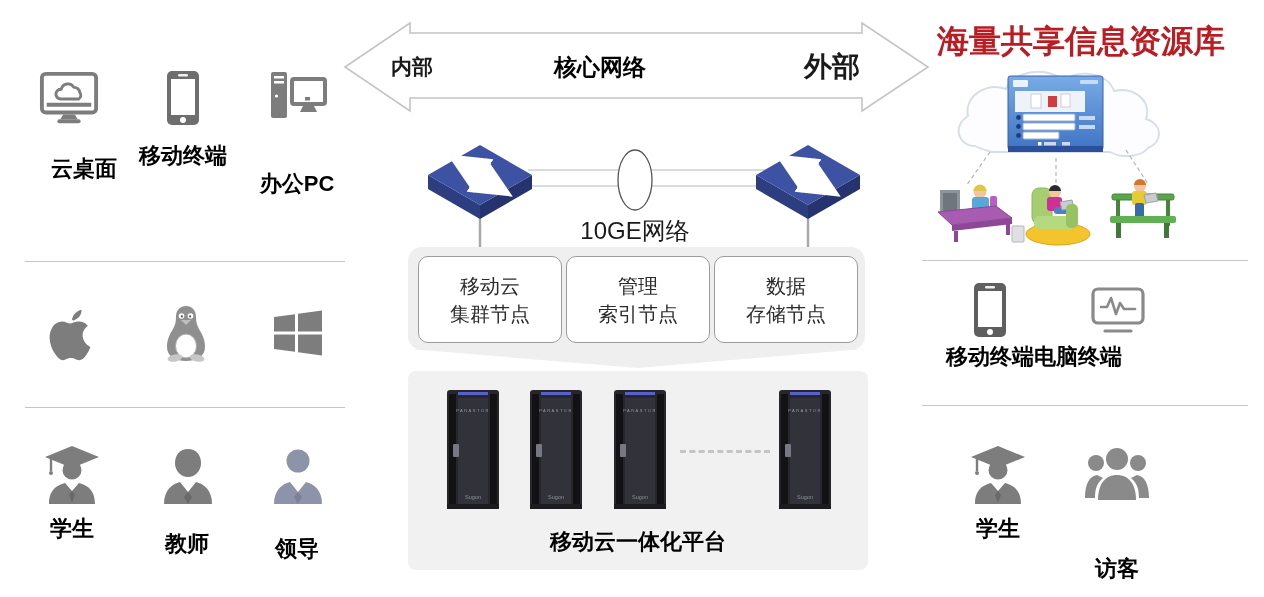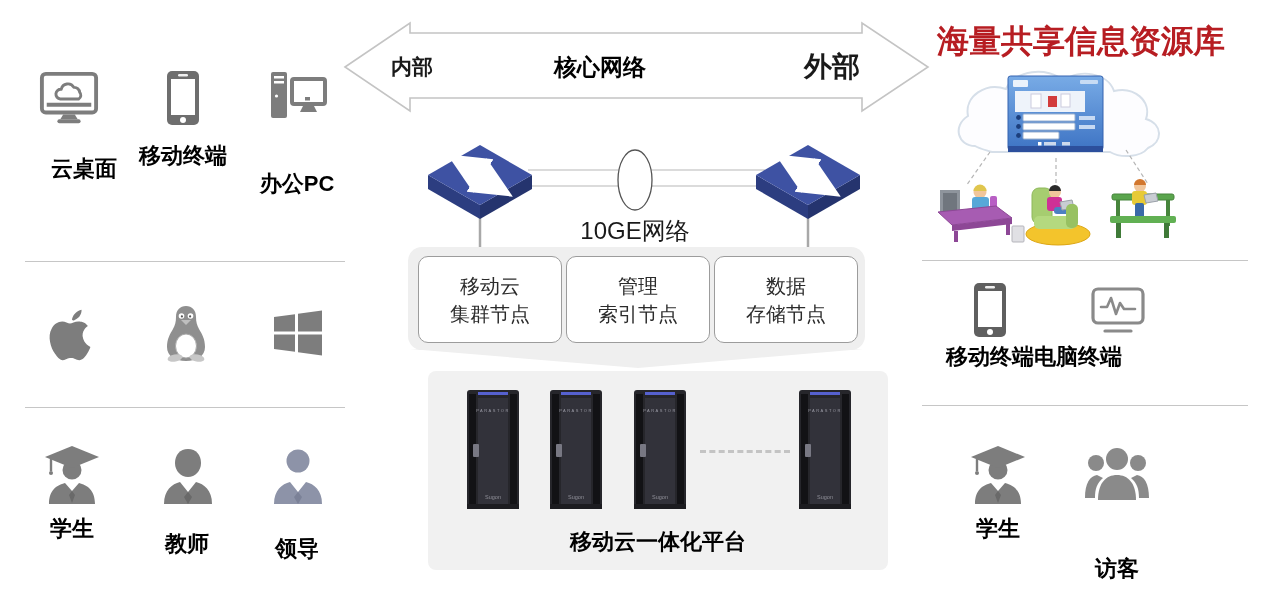--- a/index.html
+++ b/index.html
@@ -6,21 +6,21 @@
   #canvas{position:relative;width:1264px;height:597px;background:#fff;overflow:hidden;
           font-family:"Liberation Sans","DejaVu Sans",sans-serif;}
   .abs{position:absolute;}
   .lbl{position:absolute;text-align:center;font-weight:700;color:#000000;font-size:22px;line-height:26px;white-space:nowrap;}
   .blk{color:#1a1a1a;font-weight:700;}
   .divider{position:absolute;height:0;border-top:1px solid #c6c6c6;}
   .nodebox{position:absolute;top:9px;width:142px;height:85px;background:#fff;border:1.5px solid #9c9c9c;
            border-radius:10px;display:flex;flex-direction:column;align-items:center;justify-content:center;
            font-size:20px;line-height:28px;color:#2b2b2b;font-weight:400;}
   .container-grey{position:absolute;background:#efefef;border-radius:14px;}
-  .platform{position:absolute;left:428px;top:371px;width:460px;height:199px;background:#f1f1f1;border-radius:8px;}
+  .platform{position:absolute;left:408px;top:371px;width:460px;height:199px;background:#f1f1f1;border-radius:8px;}
   .dashline{position:absolute;border-top:3px dashed #c4c4c4;}
   svg text{font-family:"Liberation Sans","DejaVu Sans",sans-serif;}
 </style>
 </head>
 <body>
 
 <div id="canvas">
 
   <svg class="abs" style="left:39px;top:70px" width="60" height="58" viewBox="0 0 62 58">
     <rect x="3" y="3" width="56" height="40" rx="4" fill="#fff" stroke="#7d7d7d" stroke-width="4"></rect>

